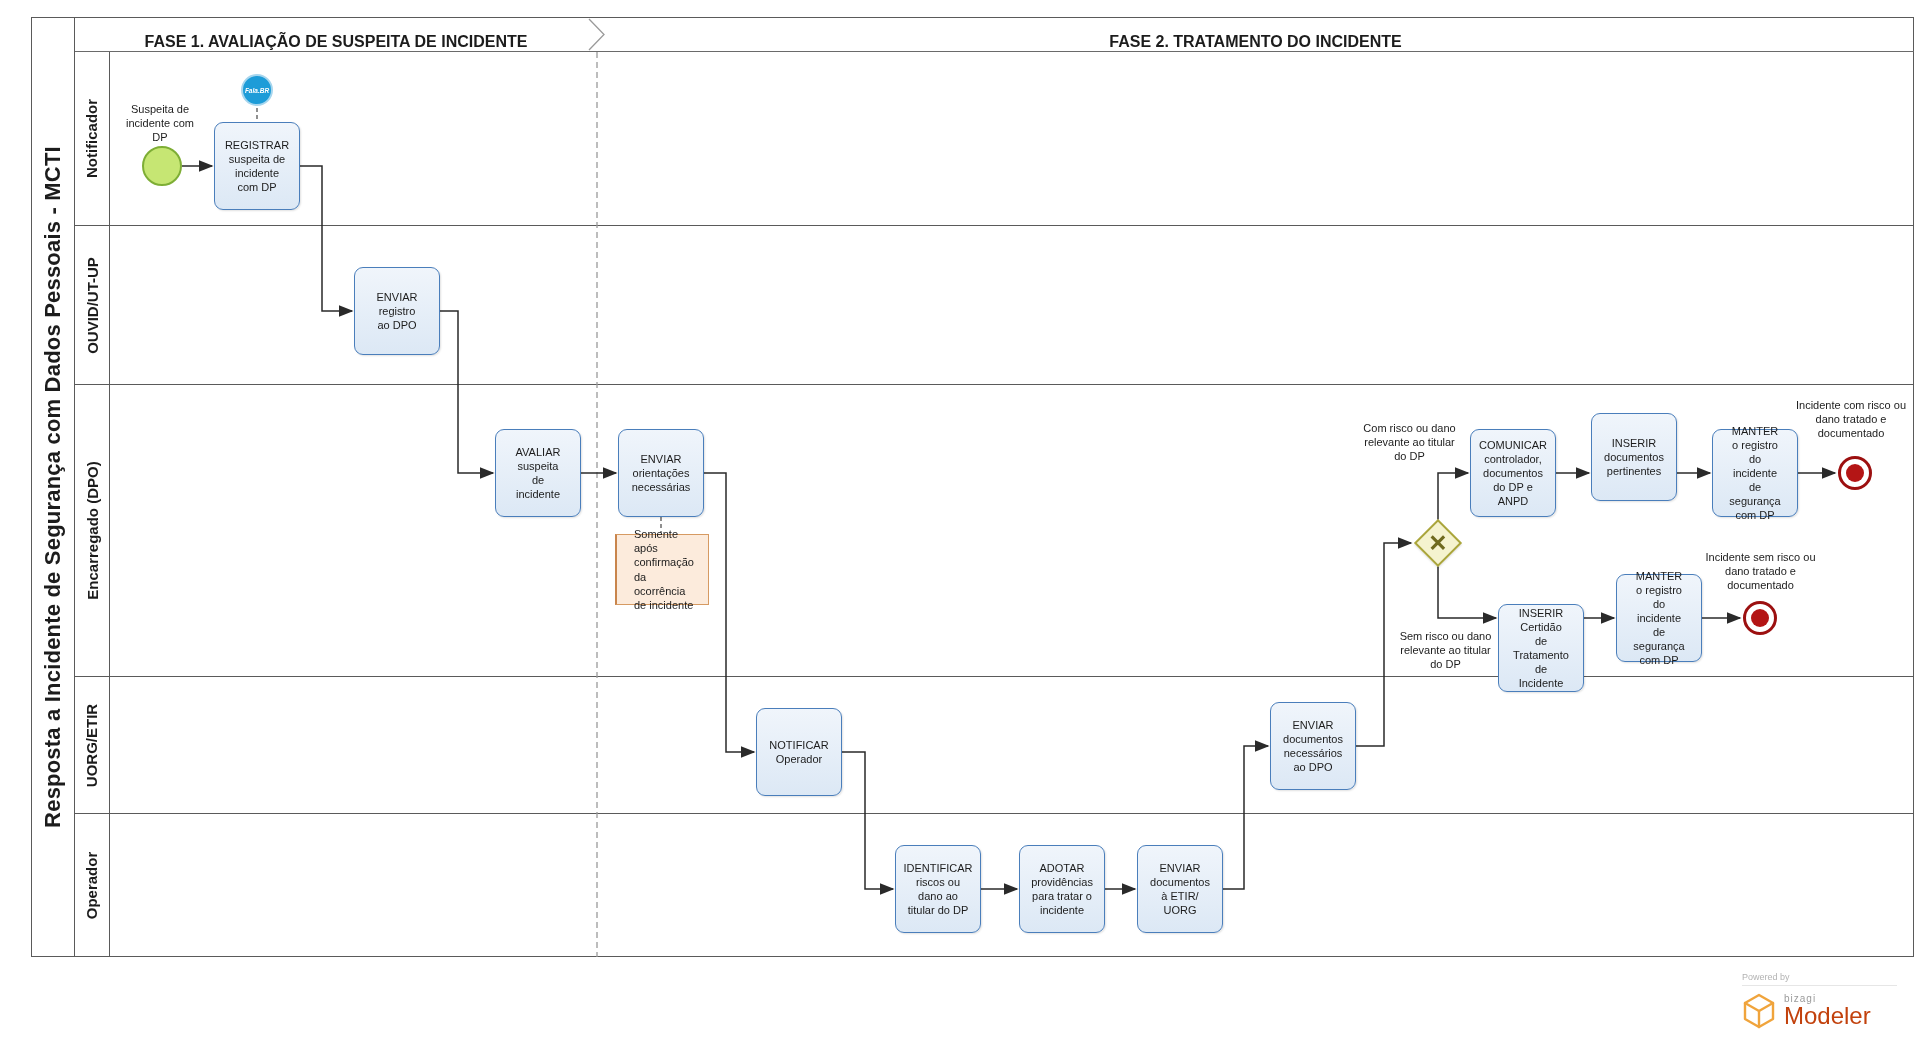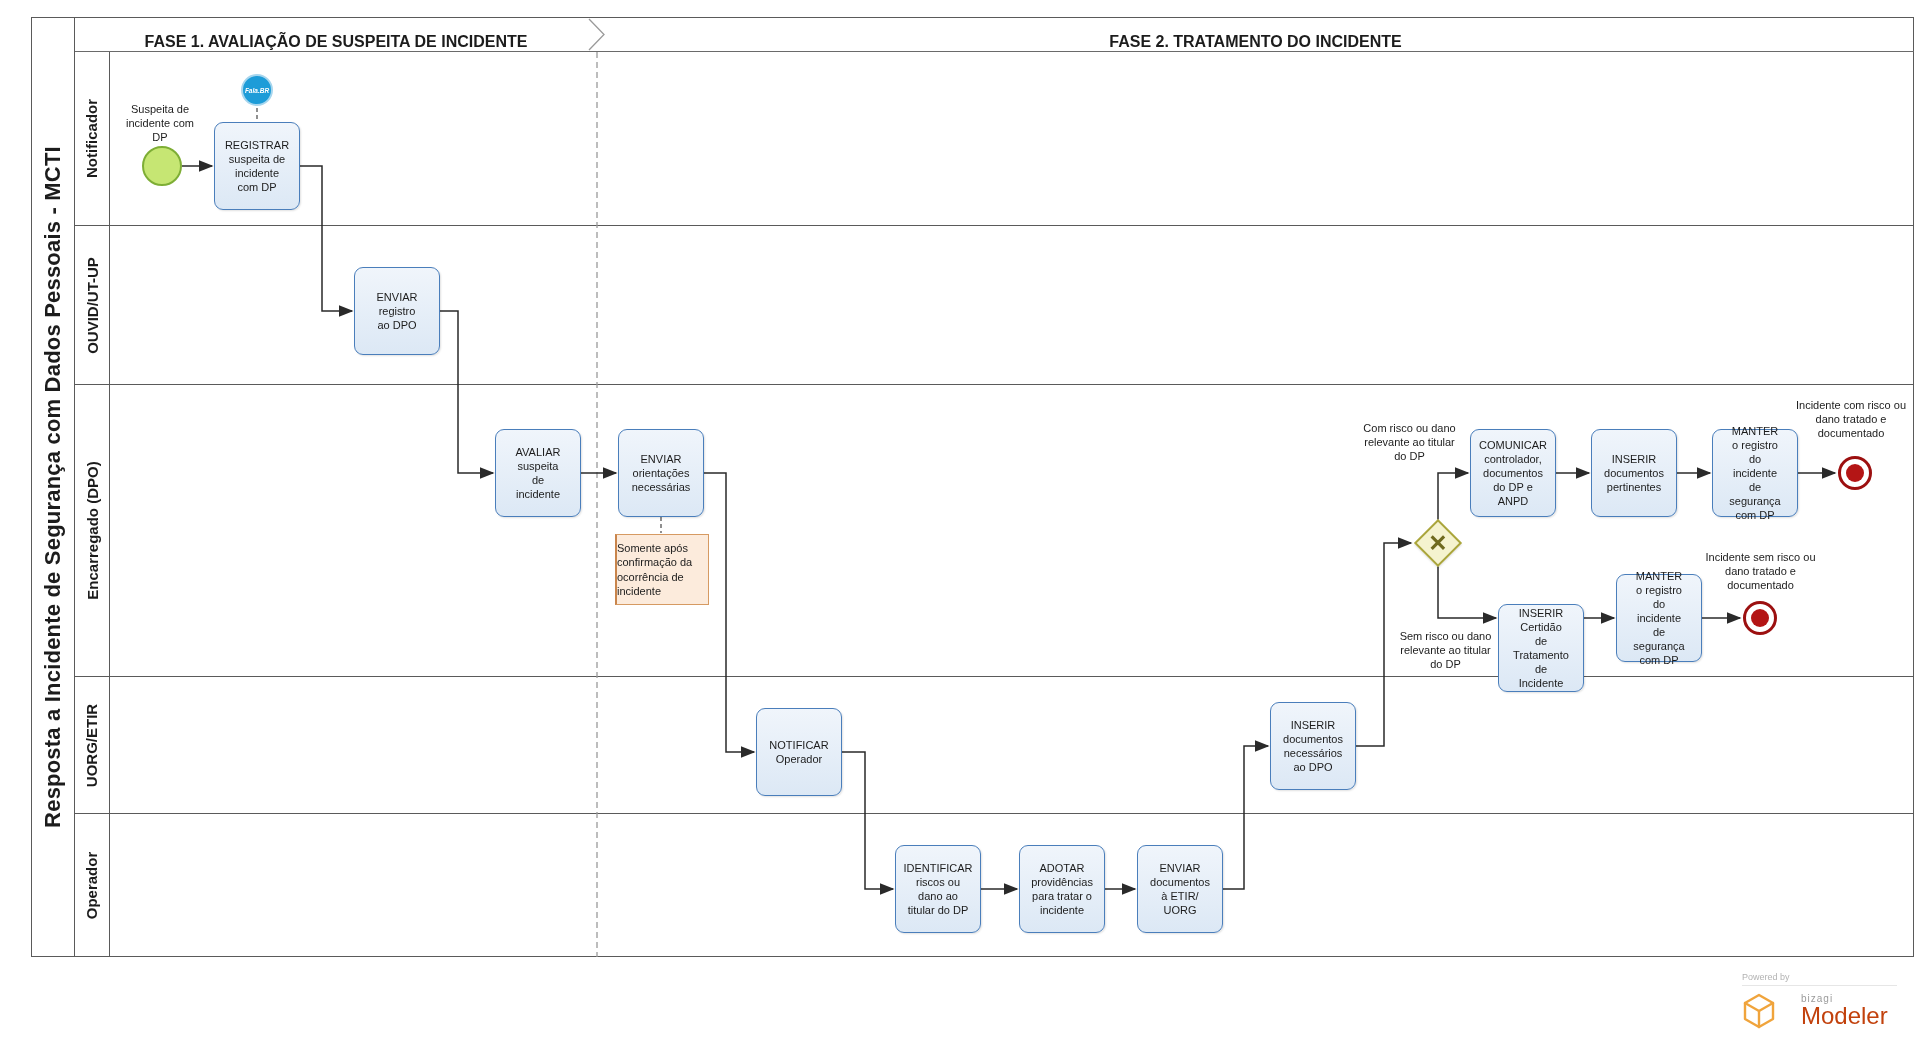--- a/index.html
+++ b/index.html
@@ -18,32 +18,32 @@
   .lane-label span{transform:rotate(-90deg);white-space:nowrap;font-weight:bold;font-size:15px}
 
   
   .task{position:absolute;width:86px;height:88px;background:linear-gradient(#f0f5fb,#dce8f5);border:1.5px solid #4a7ebb;border-radius:9px;display:flex;align-items:center;justify-content:center;text-align:center;font-size:11px;line-height:1.28;padding:21px;z-index:10;box-shadow:1px 1px 2px rgba(0,0,0,.12)}
   .event-start{position:absolute;left:142px;top:146px;width:40px;height:40px;border-radius:50%;background:#c6e673;border:2.5px solid #7eae35;z-index:10}
   .event-end{position:absolute;width:34px;height:34px;border-radius:50%;border:3px solid #9c1010;background:#fff;display:flex;align-items:center;justify-content:center;z-index:10}
   .end-dot{width:18px;height:18px;border-radius:50%;background:#b41515}
   .gateway{position:absolute;left:1414px;top:519px;width:48px;height:48px;z-index:10}
   .gw-diamond{position:absolute;left:7px;top:7px;width:34px;height:34px;transform:rotate(45deg);background:#f5f3cf;border:2px solid #aaa53c;box-shadow:1px 1px 2px rgba(0,0,0,.12)}
   .gw-x{position:absolute;inset:0;display:flex;align-items:center;justify-content:center;font-weight:bold;font-size:23px;color:#6f6a1e}
-  .annotation{position:absolute;left:615px;top:534px;width:94px;height:71px;background:#fcebdc;border:1px solid #d69a62;border-left:2px solid #c9854c;font-size:11px;line-height:1.3;display:flex;align-items:center;padding:4px 0;z-index:10}
+  .annotation{position:absolute;left:615px;top:534px;width:94px;height:71px;background:#fcebdc;border:1px solid #d69a62;border-left:2px solid #c9854c;font-size:11px;line-height:1.3;display:flex;align-items:center;padding:4px 17px;z-index:10}
   .falabr{position:absolute;left:241px;top:74px;width:32px;height:32px;border-radius:50%;background:#1d9cd8;border:2px solid #a7d6ee;display:flex;align-items:center;justify-content:center;color:#fff;font-size:6.5px;font-weight:bold;font-style:italic;z-index:10}
 
   
   .flow-label{position:absolute;font-size:11px;line-height:1.25;text-align:center;z-index:11}
 
   svg.wires{position:absolute;left:0;top:0;z-index:5;pointer-events:none}
 
   
   .footer{left:1742px;top:972px;width:165px;z-index:3}
   .powered{font-size:9px;color:#b3b3b3;border-bottom:1px solid #e6e6e6;padding-bottom:3px;margin-bottom:6px;width:155px}
-  .logo-row{display:flex;align-items:center;gap:25px}
+  .logo-row{display:flex;align-items:center;gap:8px}
   .bizagi{font-size:10px;color:#9b9b9b;letter-spacing:1px}
   .modeler{font-size:24px;color:#c2410c;margin-top:-2px}
 </style>
 </head>
 <body>
 
 <div class="abs pool-border"></div>
 <div class="abs pool-title">
   <span>Resposta a Incidente de Segurança com Dados Pessoais - MCTI</span>
 </div>
@@ -154,26 +154,26 @@
 <div class="task" style="left:895px;top:845px">
     <span>IDENTIFICAR riscos ou dano ao titular do DP</span>
   </div>
 <div class="task" style="left:1019px;top:845px">
     <span>ADOTAR providências para tratar o incidente</span>
   </div>
 <div class="task" style="left:1137px;top:845px">
     <span>ENVIAR documentos à ETIR/ UORG</span>
   </div>
 <div class="task" style="left:1270px;top:702px">
-    <span>INSERIR documentos necessários ao DPO</span>
+    <span>ENVIAR documentos necessários ao DPO</span>
   </div>
 <div class="task" style="left:1470px;top:429px">
     <span>COMUNICAR controlador, documentos do DP e ANPD</span>
   </div>
-<div class="task" style="left:1591px;top:429px">
+<div class="task" style="left:1591px;top:413px">
     <span>INSERIR documentos pertinentes</span>
   </div>
 <div class="task" style="left:1712px;top:429px">
     <span>MANTER o registro do incidente de segurança com DP</span>
   </div>
 <div class="task" style="left:1498px;top:604px">
     <span>INSERIR Certidão de Tratamento de Incidente</span>
   </div>
 <div class="task" style="left:1616px;top:574px">
     <span>MANTER o registro do incidente de segurança com DP</span>

